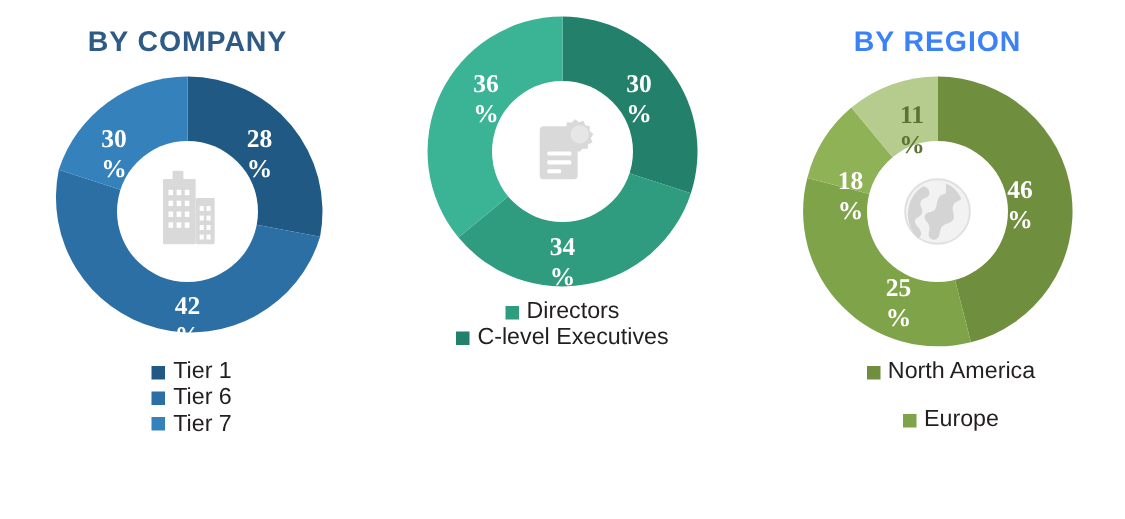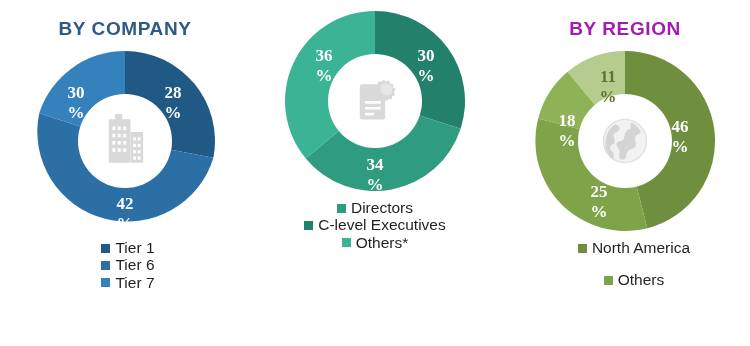--- a/index.html
+++ b/index.html
@@ -214,29 +214,25 @@
 
     <div class="legend legend-designation">
       <div class="legend-row">
         <span class="legend-swatch" style="background:#2f9c7f;"></span>
         <span class="legend-label">Directors</span>
       </div>
       <div class="legend-row">
         <span class="legend-swatch" style="background:#23806a;"></span>
         <span class="legend-label">C-level Executives</span>
       </div>
-      <div class="legend-row">
-        <span class="legend-swatch" style="background:#3bb395;"></span>
-        <span class="legend-label">Others*</span>
-      </div>
     </div>
   </div>
 
   <div class="panel">
-    <div class="panel-title" style="color:#a21caf;">BY REGION</div>
+    <div class="panel-title" style="color:#3b82f6;">BY REGION</div>
 
     <div class="donut-wrap">
       <svg class="donut-svg" viewBox="0 0 190 190">
 
         <path fill="#6f8f3f" d="M 95 95 L 95 5 A 90 90 0 0 1 117.3 182.2 Z"></path>
 
         <path fill="#7fa349" d="M 95 95 L 117.3 182.2 A 90 90 0 0 1 8.2 72.6 Z"></path>
 
         <path fill="#8fb257" d="M 95 95 L 8.2 72.6 A 90 90 0 0 1 37.6 25.7 Z"></path>
 
@@ -268,18 +264,18 @@
       </div>
     </div>
 
     <div class="legend legend-region wide-gap">
       <div class="legend-row">
         <span class="legend-swatch" style="background:#6f8f3f;"></span>
         <span class="legend-label">North America</span>
       </div>
       <div class="legend-row">
         <span class="legend-swatch" style="background:#7fa349;"></span>
-        <span class="legend-label">Others</span>
+        <span class="legend-label">Europe</span>
       </div>
     </div>
   </div>
 
 </div>
 
 </body></html>

